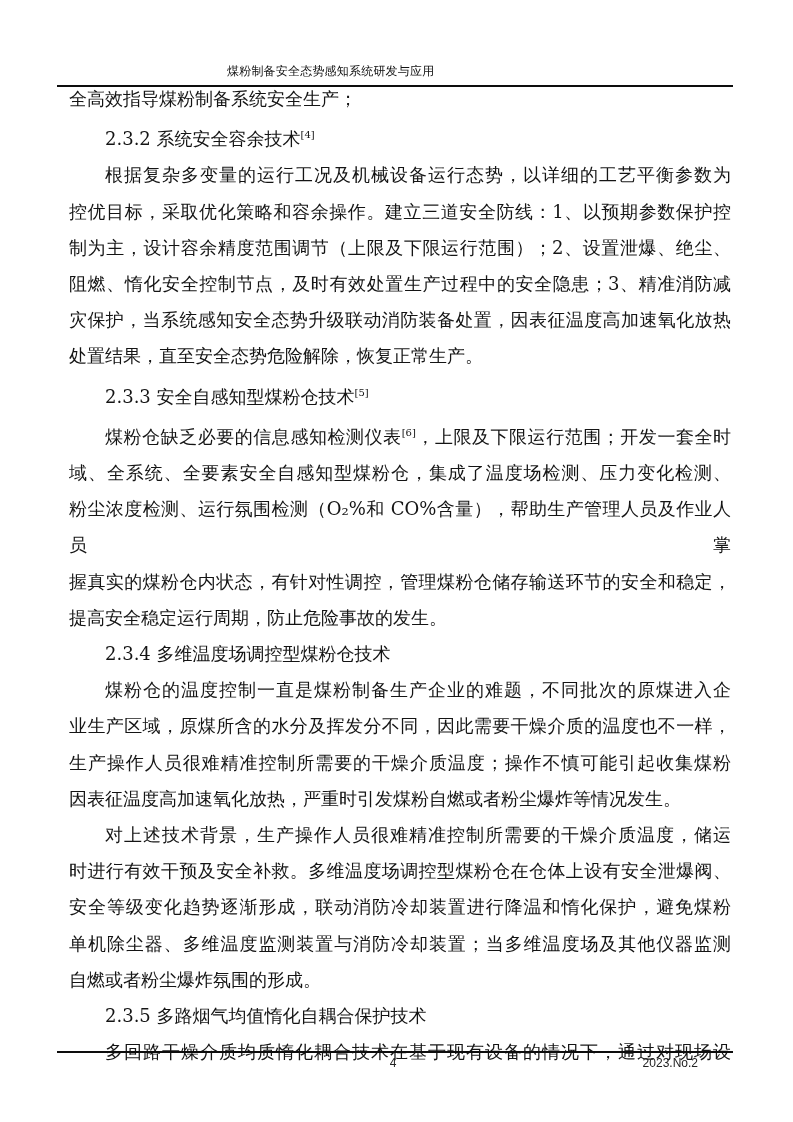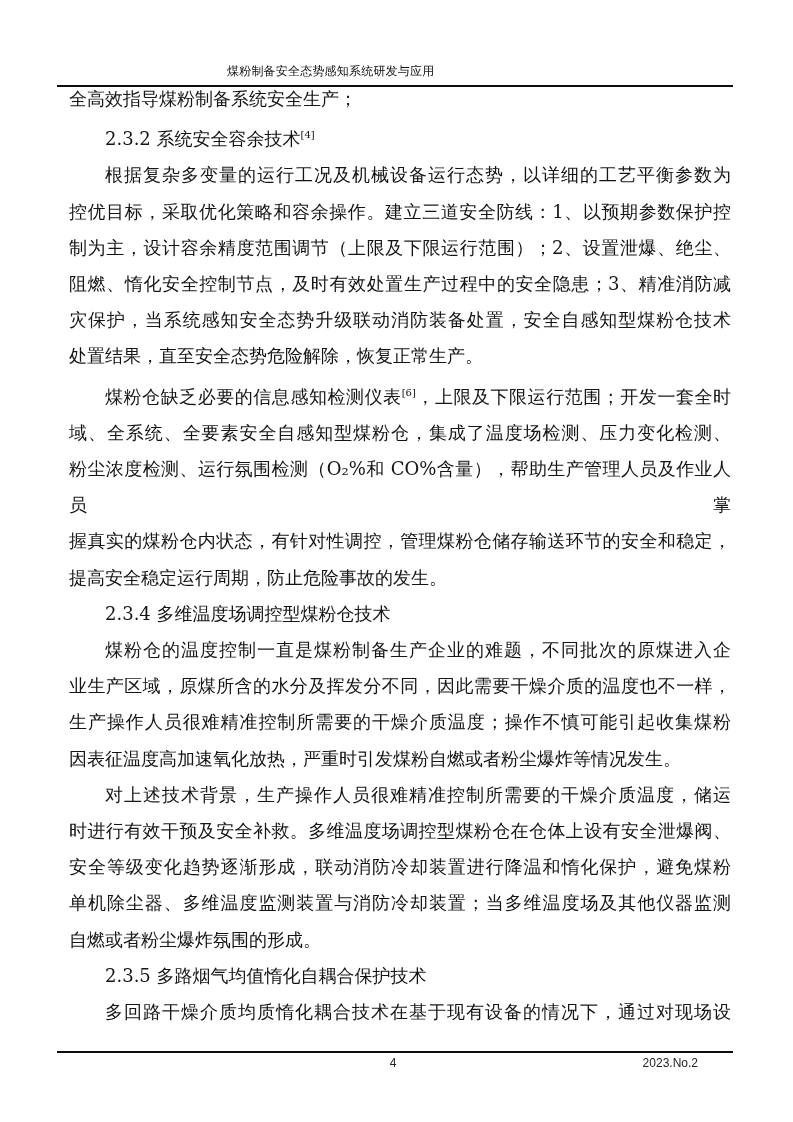--- a/index.html
+++ b/index.html
@@ -80,22 +80,23 @@
     <div class="rule header-rule"></div>
   </header>
 
   <main class="body">
       <div class="line"><span>全高效指导煤粉制备系统安全生产；</span></div>
       <div class="line indent"><span>2.3.2 系统安全容余技术</span><span class="sup">[4]</span></div>
       <div class="line fill indent"><span>根据复杂多变量的运行工况及机械设备运行态势，以详细的工艺平衡参数为</span></div>
       <div class="line fill"><span>控优目标，采取优化策略和容余操作。建立三道安全防线：1、以预期参数保护控</span></div>
       <div class="line fill"><span>制为主，设计容余精度范围调节（上限及下限运行范围）；2、设置泄爆、绝尘、</span></div>
       <div class="line fill"><span>阻燃、惰化安全控制节点，及时有效处置生产过程中的安全隐患；3、精准消防减</span></div>
-      <div class="line fill"><span>灾保护，当系统感知安全态势升级联动消防装备处置，安全自感知型煤粉仓技术</span></div>
+      <div class="line fill"><span>灾保护，当系统感知安全态势升级联动消防装备处置，因表征温度高加速氧化放热</span></div>
       <div class="line"><span>处置结果，直至安全态势危险解除，恢复正常生产。</span></div>
+      <div class="line indent"><span>2.3.3 安全自感知型煤粉仓技术</span><span class="sup">[5]</span></div>
       <div class="line fill indent"><span>煤粉仓缺乏必要的信息感知检测仪表</span><span class="sup">[6]</span><span>，上限及下限运行范围；开发一套全时</span></div>
       <div class="line fill"><span>域、全系统、全要素安全自感知型煤粉仓，集成了温度场检测、压力变化检测、</span></div>
       <div class="line fill"><span>粉尘浓度检测、运行氛围检测（O₂%和 CO%含量），帮助生产管理人员及作业人员掌</span></div>
       <div class="line fill"><span>握真实的煤粉仓内状态，有针对性调控，管理煤粉仓储存输送环节的安全和稳定，</span></div>
       <div class="line"><span>提高安全稳定运行周期，防止危险事故的发生。</span></div>
       <div class="line indent"><span>2.3.4 多维温度场调控型煤粉仓技术</span></div>
       <div class="line fill indent"><span>煤粉仓的温度控制一直是煤粉制备生产企业的难题，不同批次的原煤进入企</span></div>
       <div class="line fill"><span>业生产区域，原煤所含的水分及挥发分不同，因此需要干燥介质的温度也不一样，</span></div>
       <div class="line fill"><span>生产操作人员很难精准控制所需要的干燥介质温度；操作不慎可能引起收集煤粉</span></div>
       <div class="line"><span>因表征温度高加速氧化放热，严重时引发煤粉自燃或者粉尘爆炸等情况发生。</span></div>

